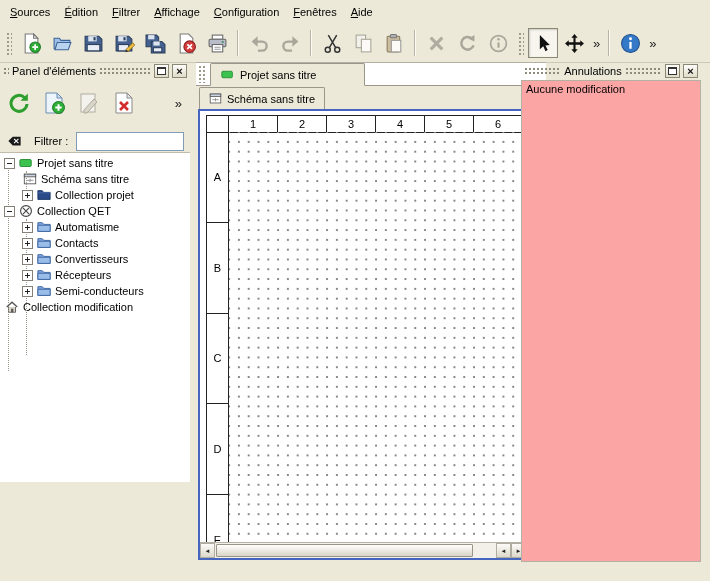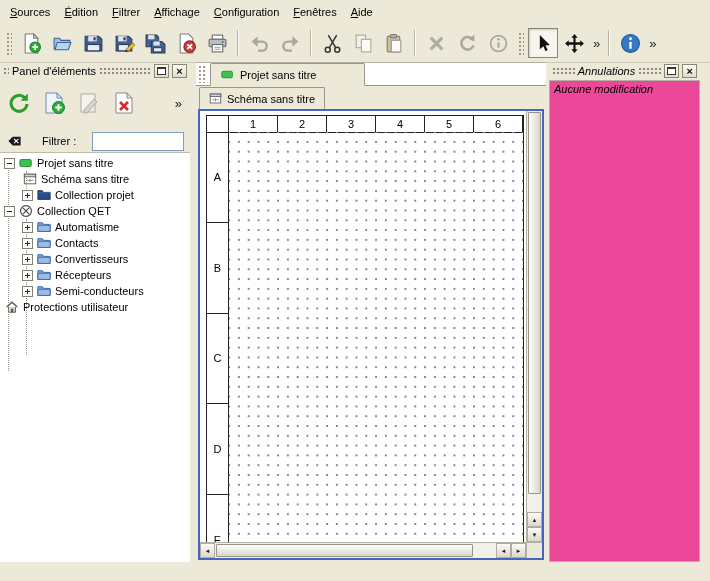--- a/index.html
+++ b/index.html
@@ -32,27 +32,27 @@
   .dots{height:8px;background-image:radial-gradient(#8f8b7c 1px,transparent 1.2px);background-size:4px 4px;}
   .dots.small{width:6px;}
   .dots.fill{flex:1;}
   .dock-title-text{font-size:11px;white-space:nowrap;}
   .dock-btn{width:15px;height:14px;border:1px solid #8a8775;padding:0;
     background:linear-gradient(#fefdfb,#e0dcc8);display:flex;align-items:center;justify-content:center;}
   .float-glyph{width:7px;height:5px;border:1px solid #333;border-top:2px solid #333;background:#fff;display:block;}
   .close-glyph{font-size:11px;line-height:9px;font-weight:bold;color:#111;}
 
   
-  #leftpanel{position:absolute;left:0;top:62px;width:190px;height:500px;}
+  #leftpanel{position:absolute;left:0;top:62px;width:190px;height:420px;}
   .lp-toolbar{height:42px;display:flex;align-items:center;gap:3px;padding:2px 3px;}
   .lp-btn{width:32px;height:32px;border:1px solid transparent;background:transparent;padding:0;
     display:flex;align-items:center;justify-content:center;}
   .lp-btn svg{width:24px;height:24px;display:block;}
   .lp-overflow{margin-left:auto;padding-right:5px;}
-  .filter-row{height:30px;display:flex;align-items:center;gap:16px;padding:0 6px;}
+  .filter-row{height:30px;display:flex;align-items:center;gap:8px;padding:0 6px;}
   .clear-filter-btn{width:20px;height:18px;border:none;background:transparent;padding:0;display:flex;align-items:center;}
   .clear-filter-btn svg{width:17px;height:14px;}
   .filter-input{flex:1;min-width:0;height:19px;border:1px solid #7f9db9;background:#fff;padding:1px 3px;box-sizing:border-box;}
 
   .tree{position:absolute;left:0;right:0;top:90px;bottom:0;background:#fff;border-top:1px solid #c0bcac;overflow:hidden;padding-top:2px;}
   .trow{height:16px;display:flex;align-items:center;gap:3px;cursor:default;}
   .lvl0{padding-left:4px;}
   .lvl1{padding-left:22px;}
   .expander{flex:0 0 auto;width:9px;height:9px;border:1px solid #848078;background:#fff;position:relative;}
   .expander::before{content:"";position:absolute;left:2px;top:4px;width:5px;height:1px;background:#222;}
@@ -101,22 +101,22 @@
   .v-thumb{margin:1px;height:380px;background:linear-gradient(90deg,#fefefc,#dad6c8);border:1px solid #989488;border-radius:1px;}
   .v-spacer,.h-spacer{flex:1;}
   .sb-btn{flex:0 0 15px;display:flex;align-items:center;justify-content:center;
     font-size:6px;color:#222;background:linear-gradient(#fcfbf7,#dcd8ca);
     border:1px solid #b0aca0;box-sizing:border-box;padding:0;}
   .hscroll{display:flex;border-top:1px solid #b4b0a4;background:#f2f0e8;}
   .h-thumb{margin:1px;width:255px;background:linear-gradient(#fefefc,#dad6c8);border:1px solid #989488;border-radius:1px;}
   .sb-corner{background:#ece9d8;border-left:1px solid #b4b0a4;border-top:1px solid #b4b0a4;}
 
   
-  #rightpanel{position:absolute;left:549px;top:62px;width:151px;height:500px;font-style:italic;}
-  .undo-list{position:absolute;top:18px;left:0;right:0;bottom:0;background:#ec4899;border:1px solid #b4b0a4;box-sizing:border-box;}
+  #rightpanel{position:absolute;left:521px;top:62px;width:180px;height:500px;}
+  .undo-list{position:absolute;top:18px;left:0;right:0;bottom:0;background:#fca5a5;border:1px solid #b4b0a4;box-sizing:border-box;}
   .undo-item{padding:2px 4px;cursor:default;}
 </style>
 </head>
 <body>
 
 <div id="app">
 
   <div id="menubar">
     <span class="menu-item">Sources</span>
     <span class="menu-item">Édition</span>
@@ -425,21 +425,21 @@
         <span class="tlabel">Semi-conducteurs</span>
       </div>
       <div class="trow lvl0">
         <span class="ticon">
             <svg viewBox="0 0 16 16">
               <path d="M2 8l6-5.5L14 8" fill="none" stroke="#555" stroke-width="1.5"></path>
               <path d="M4 8v6h8V8" fill="#d8d4c8" stroke="#555"></path>
               <rect x="7" y="10" width="2.5" height="4" fill="#555"></rect>
             </svg>
           </span>
-        <span class="tlabel">Protections utilisateur</span>
+        <span class="tlabel">Collection modification</span>
       </div>
     </div>
   </div>
 
   <div id="center">
     <div class="mdi-tabbar">
       <div class="tab-grip"></div>
       <div class="mdi-tab">
         <svg viewBox="0 0 16 16">
             <rect x="1" y="4" width="13" height="8" rx="1.5" fill="#3cc24e" stroke="#1f8a2e"></rect>

